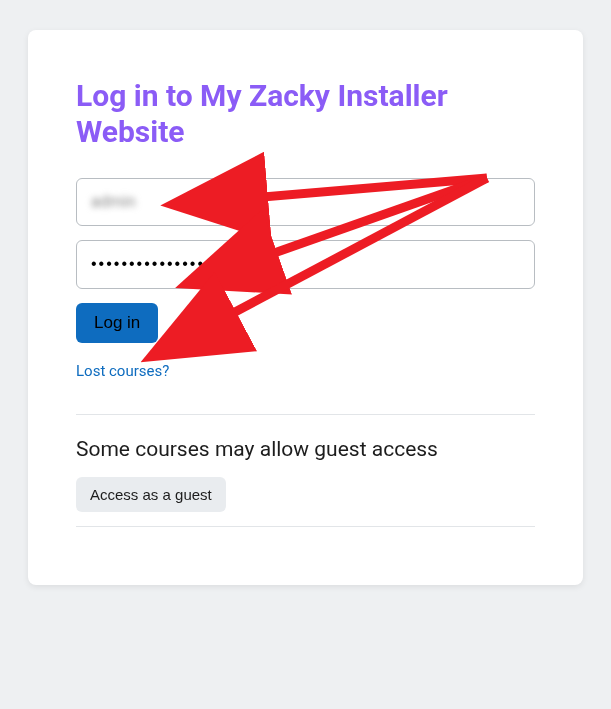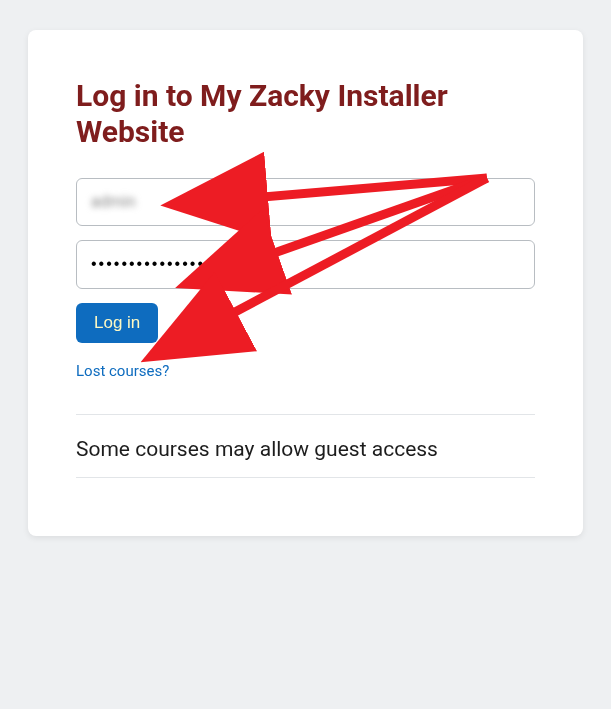--- a/index.html
+++ b/index.html
@@ -19,21 +19,21 @@
       background: #fff;
       border-radius: 8px;
       box-shadow: 0 2px 6px rgba(0,0,0,0.08);
       margin: 30px 28px;
       padding: 48px 48px 36px 48px;
       position: relative;
     }
     .title {
       font-size: 30px;
       font-weight: 700;
-      color: #7f1d1d;
+      color: #8b5cf6;
       line-height: 1.2;
       margin-bottom: 28px;
     }
     .form-input {
       width: 100%;
       padding: 12px 14px;
       border: 1px solid #b8bdc2;
       border-radius: 6px;
       font-size: 16px;
       margin-bottom: 14px;
@@ -41,21 +41,21 @@
     }
     .username-input {
       color: #999;
     }
     .password-input {
       letter-spacing: 2px;
       font-family: sans-serif;
     }
     .btn-primary {
       background: #0e6cbf;
-      color: #fef9c3;
+      color: #000000;
       border: none;
       border-radius: 6px;
       padding: 10px 18px;
       font-size: 17px;
       cursor: pointer;
       margin-bottom: 18px;
     }
     .btn-secondary {
       background: #e9ecef;
       color: #1d1d1d;
@@ -119,20 +119,21 @@
 
     <button class="btn-primary">Log in</button>
     <br>
     <a href="#" class="link">Lost courses?</a>
   </div>
 
   <hr>
 
   <div class="guest-section">
     <h2 class="subtitle">Some courses may allow guest access</h2>
+    <button class="btn-secondary">Access as a guest</button>
   </div>
 
   <hr>
 
 
 </div>
 
 <svg class="arrows" width="611" height="709">
   <defs>
     <marker id="arrowhead" markerWidth="12" markerHeight="10" refX="2" refY="5" orient="auto">

